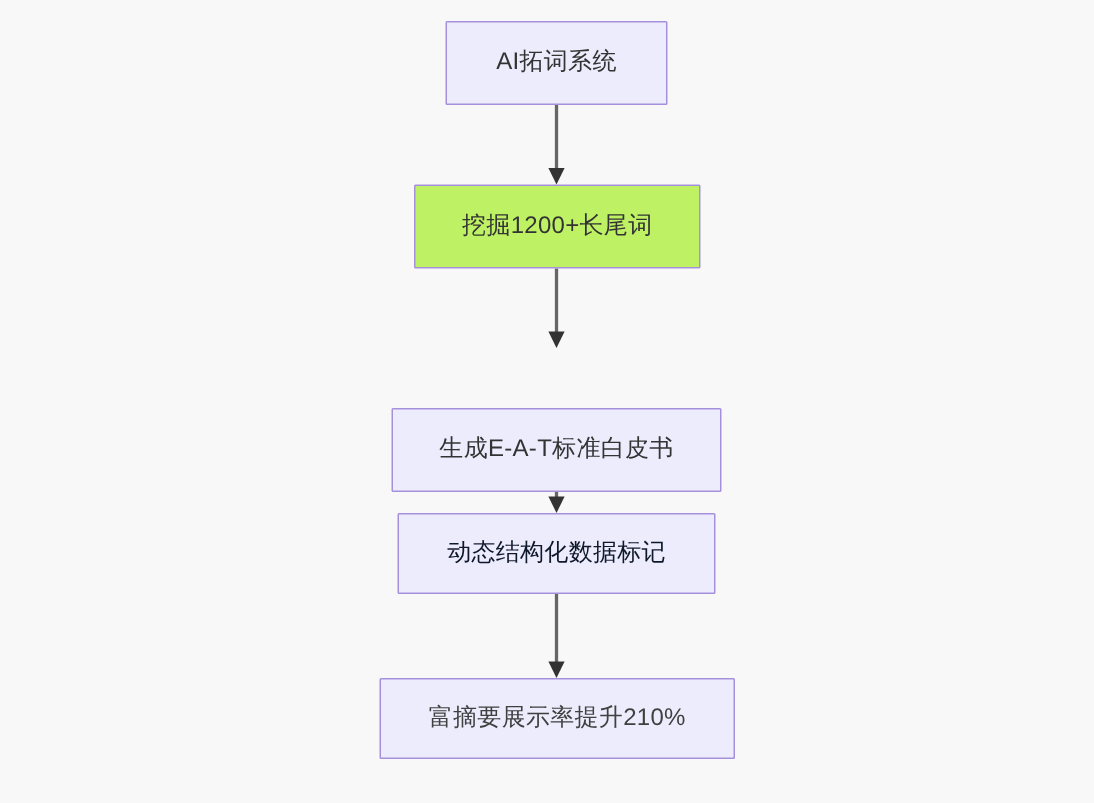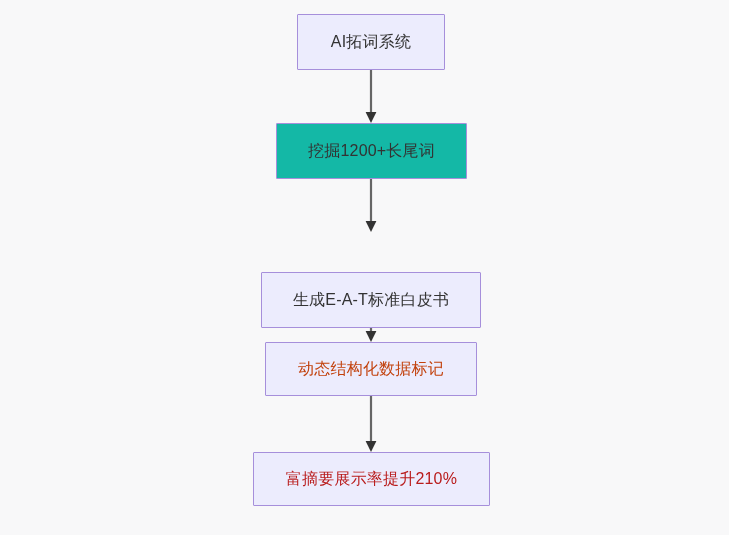--- a/index.html
+++ b/index.html
@@ -72,26 +72,26 @@
   <div class="connector" id="edge-3" style="left: 364px; top: 396px; height: 56px;">
     <svg width="14" height="56" viewBox="0 0 14 56">
       <line x1="7" y1="0" x2="7" y2="47" stroke="#666666" stroke-width="2.2"></line>
       <polygon points="7,56 1.6,45 12.4,45" fill="#333333"></polygon>
     </svg>
   </div>
 
   <div class="node" id="node-0" style="left: 297px; top: 14px; width: 148px; height: 56px; background: rgb(236, 236, 253); border-color: rgb(166, 143, 219); color: rgb(51, 51, 51);">
     <span class="node-label">AI拓词系统</span>
   </div>
-  <div class="node" id="node-1" style="left: 276px; top: 123px; width: 191px; height: 56px; background: #14b8a6; border-color: rgb(166, 143, 219); color: rgb(51, 51, 51);">
+  <div class="node" id="node-1" style="left: 276px; top: 123px; width: 191px; height: 56px; background: #bef264; border-color: rgb(166, 143, 219); color: rgb(51, 51, 51);">
     <span class="node-label">挖掘1200+长尾词</span>
   </div>
   <div class="node" id="node-2" style="left: 261px; top: 232px; width: 220px; height: 56px; background: rgb(236, 236, 253); border-color: rgb(166, 143, 219); color: rgb(51, 51, 51); margin-top: 40px;">
     <span class="node-label">生成E-A-T标准白皮书</span>
   </div>
-  <div class="node" id="node-3" style="left: 265px; top: 342px; width: 212px; height: 54px; background: rgb(236, 236, 253); border-color: rgb(166, 143, 219); color: #c2410c;">
+  <div class="node" id="node-3" style="left: 265px; top: 342px; width: 212px; height: 54px; background: rgb(236, 236, 253); border-color: rgb(166, 143, 219); color: #0f172a;">
     <span class="node-label">动态结构化数据标记</span>
   </div>
-  <div class="node" id="node-4" style="left: 253px; top: 452px; width: 237px; height: 54px; background: rgb(236, 236, 253); border-color: rgb(166, 143, 219); color: #b91c1c;">
+  <div class="node" id="node-4" style="left: 253px; top: 452px; width: 237px; height: 54px; background: rgb(236, 236, 253); border-color: rgb(166, 143, 219); color: #404040;">
     <span class="node-label">富摘要展示率提升210%</span>
   </div>
 
 </div>
 
 </body></html>

